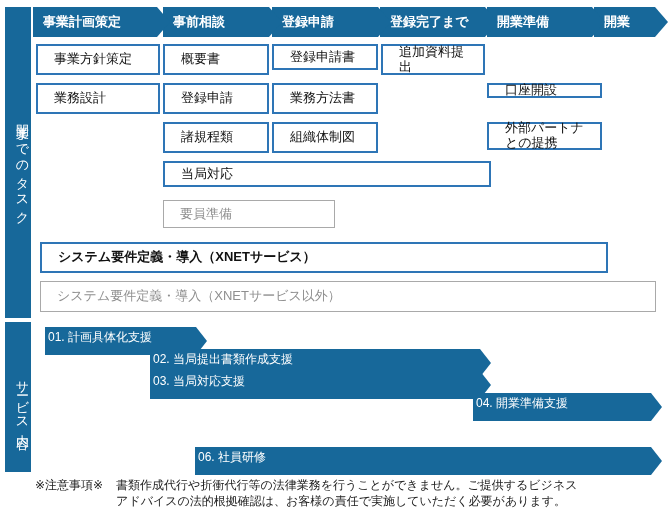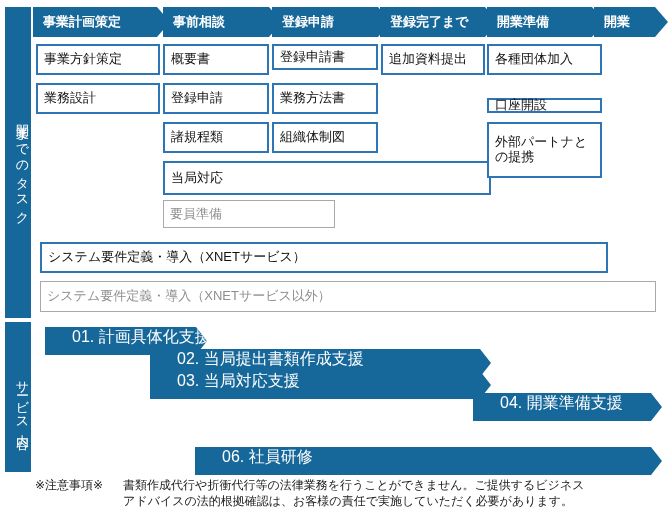--- a/index.html
+++ b/index.html
@@ -25,34 +25,34 @@
     position:absolute;top:7px;height:30px;background:var(--blue);color:#fff;
     font-weight:bold;font-size:13px;line-height:30px;padding-left:10px;
     clip-path:polygon(0 0,calc(100% - 13px) 0,100% 50%,calc(100% - 13px) 100%,0 100%);
     white-space:nowrap;
   }
 
   
   .box{
     position:absolute;background:#fff;border:2px solid var(--border);
     font-size:13px;color:#111;display:flex;align-items:center;
-    padding:0 6px;line-height:1.15;
+    padding:0 16px;line-height:1.15;
   }
-  .box.bold{font-weight:normal}
+  .box.bold{font-weight:bold}
   .box.gray{border:1px solid var(--grayb);color:var(--grayt)}
 
   
   .sbar{
     position:absolute;height:28px;background:var(--blue);color:#fff;
-    font-size:16px;line-height:20px;padding-left:27px;white-space:nowrap;
+    font-size:12px;line-height:20px;padding-left:3px;white-space:nowrap;
     clip-path:polygon(0 0,calc(100% - 11px) 0,100% 50%,calc(100% - 11px) 100%,0 100%);
   }
 
   .footer{position:absolute;left:35px;top:477px;display:flex;font-size:12px;color:#222;line-height:1.35}
-  .footer .prefix{margin-right:20px;white-space:nowrap}
+  .footer .prefix{margin-right:13px;white-space:nowrap}
 </style>
 </head>
 <body>
 
 <div class="canvas">
 
   <div class="vside" style="top:7px;height:311px">
     <span>開業までのタスク</span>
   </div>
   <div class="vside" style="top:322px;height:150px">
@@ -65,32 +65,31 @@
   <div class="chev" style="left:380px;width:118px;z-index:3">登録完了まで</div>
   <div class="chev" style="left:487px;width:118px;z-index:2">開業準備</div>
   <div class="chev" style="left:594px;width:74px;z-index:1">開業</div>
 
   <div class="box" style="left:36px;top:44px;width:124px;height:31px">事業方針策定</div>
   <div class="box" style="left:36px;top:83px;width:124px;height:31px">業務設計</div>
 
   <div class="box" style="left:163px;top:44px;width:106px;height:31px">概要書</div>
   <div class="box" style="left:163px;top:83px;width:106px;height:31px">登録申請</div>
   <div class="box" style="left:163px;top:122px;width:106px;height:31px">諸規程類</div>
-  <div class="box" style="left:163px;top:161px;width:328px;height:34px">当局対応</div>
+  <div class="box" style="left:163px;top:161px;width:328px;height:26px">当局対応</div>
   <div class="box gray" style="left:163px;top:200px;width:172px;height:28px">要員準備</div>
 
   <div class="box" style="left:272px;top:44px;width:106px;height:26px">登録申請書</div>
   <div class="box" style="left:272px;top:83px;width:106px;height:31px">業務方法書</div>
   <div class="box" style="left:272px;top:122px;width:106px;height:31px">組織体制図</div>
 
   <div class="box" style="left:381px;top:44px;width:104px;height:31px">追加資料提出</div>
 
-  <div class="box" style="left:487px;top:44px;width:115px;height:31px">各種団体加入</div>
-  <div class="box" style="left:487px;top:98px;width:115px;height:15px">口座開設</div>
-  <div class="box" style="left:487px;top:122px;width:115px;height:56px">外部パートナとの提携</div>
+  <div class="box" style="left:487px;top:83px;width:115px;height:15px">口座開設</div>
+  <div class="box" style="left:487px;top:122px;width:115px;height:28px">外部パートナとの提携</div>
 
   <div class="box bold" style="left:40px;top:242px;width:568px;height:31px">システム要件定義・導入（XNETサービス）</div>
   <div class="box gray" style="left:40px;top:281px;width:616px;height:31px">システム要件定義・導入（XNETサービス以外）</div>
 
   <div class="sbar" style="left:45px;top:327px;width:162px">01. 計画具体化支援</div>
   <div class="sbar" style="left:150px;top:349px;width:341px">02. 当局提出書類作成支援</div>
   <div class="sbar" style="left:150px;top:371px;width:341px">03. 当局対応支援</div>
   <div class="sbar" style="left:473px;top:393px;width:189px">04. 開業準備支援</div>
   <div class="sbar" style="left:195px;top:447px;width:467px">06. 社員研修</div>
 

